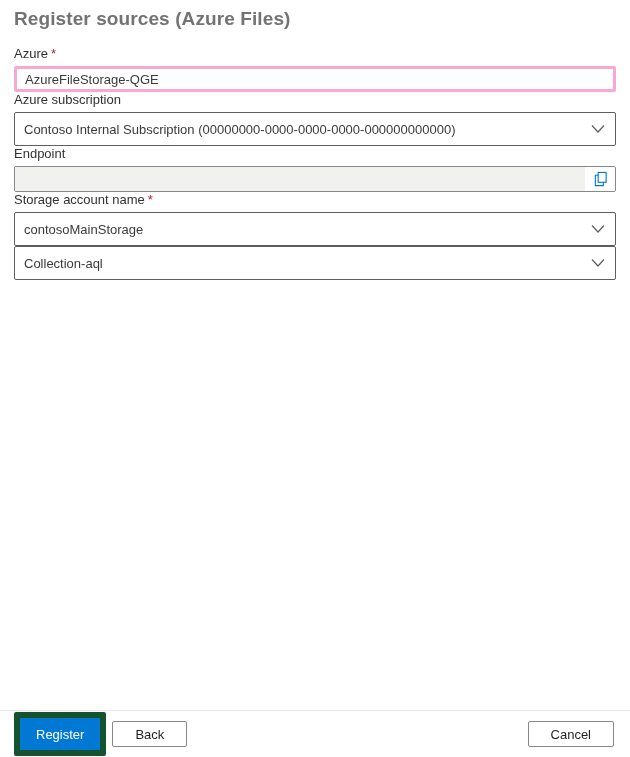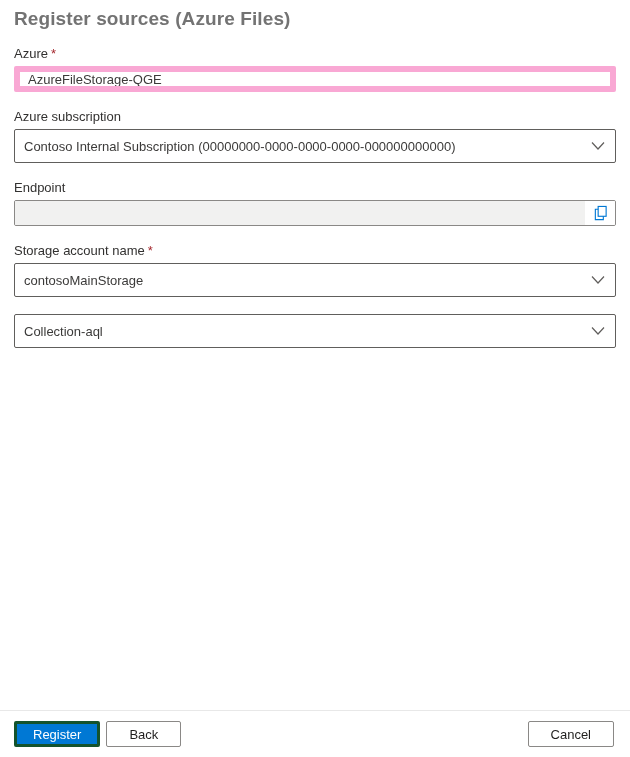--- a/index.html
+++ b/index.html
@@ -16,36 +16,36 @@
     width: 630px;
     height: 757px;
     padding: 8px 14px 0 14px;
   }
   .panel-title {
     font-size: 19px;
     font-weight: 600;
     color: #737373;
     letter-spacing: 0.1px;
   }
-  .field-group { margin-top: 17px; }
+  .field-group { }
   .field-group.first { margin-top: 16px; }
   .field-label {
     font-size: 13px;
     color: #323130;
     margin-bottom: 5px;
   }
   .required-asterisk {
     color: #a4262c;
     margin-left: 3px;
     font-size: 13px;
   }
   .text-input {
     width: 100%;
     height: 26px;
-    border: 6px solid #f9a8d4;
+    border: 3px solid #f9a8d4;
     border-radius: 2px;
     background: #ffffff;
     font-family: "Liberation Sans", sans-serif;
     font-size: 13px;
     color: #3b3a39;
     padding: 0 8px;
     outline: none;
   }
   .dropdown {
     position: relative;
@@ -118,24 +118,24 @@
     border-radius: 2px;
     font-family: "Liberation Sans", sans-serif;
     font-size: 13px;
     cursor: pointer;
     display: inline-flex;
     align-items: center;
     justify-content: center;
   }
   .btn-primary {
     background: #0078d4;
-    border: 3px solid #14532d;
+    border: 6px solid #14532d;
     color: #ffffff;
     min-width: 79px;
-    padding: 4px 16px;
+    padding: 16px 16px;
   }
   .btn-secondary {
     background: #ffffff;
     border: 1px solid #8a8886;
     color: #201f1e;
     min-width: 66px;
     padding: 0 22px;
   }
   .btn-back { margin-left: 6px; }
   .btn-cancel { margin-left: auto; min-width: 82px; }

